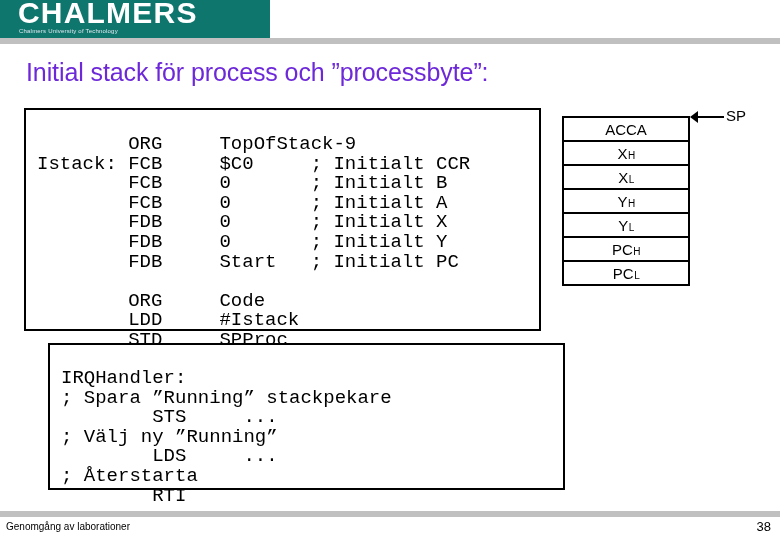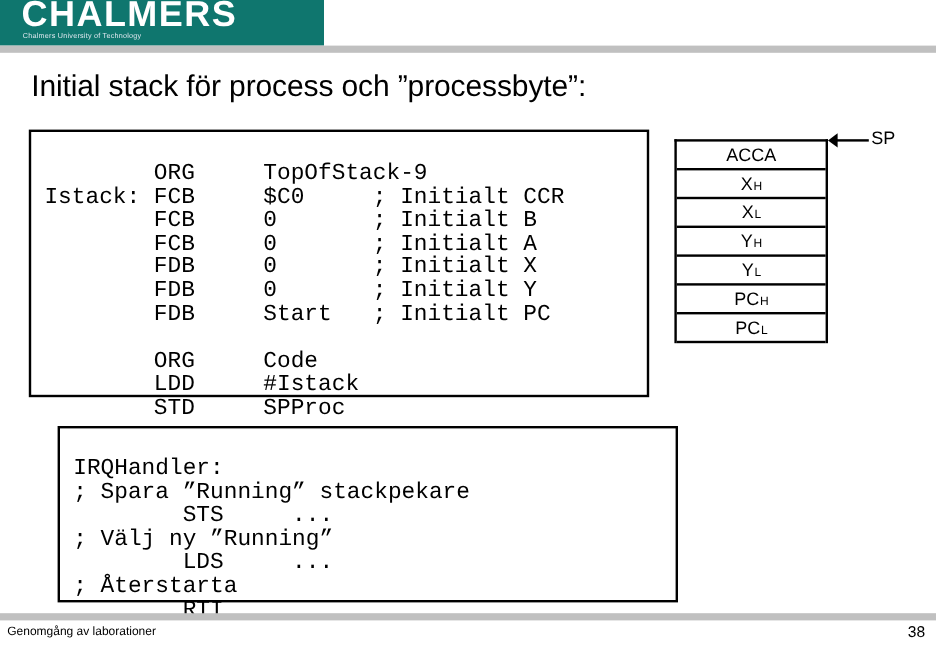--- a/index.html
+++ b/index.html
@@ -92,21 +92,21 @@
   }
   #code-box-init {
     left: 24px; top: 108px;
     width: 517px; height: 223px;
   }
   #code-box-init .code-lines {
     position: absolute;
     left: 11px; top: 6px;
   }
   #code-box-irq {
-    left: 48px; top: 355px;
+    left: 48px; top: 343px;
     width: 517px; height: 147px;
   }
   #code-box-irq .code-lines {
     position: absolute;
     left: 11px; top: 5px;
   }
 
   
   #stack-table {
     position: absolute;
@@ -192,21 +192,21 @@
 <body>
 
 <div id="header-bar">
   <div id="logo-block" style="background: #0f766e;">
     <div id="logo-wordmark">CHALMERS</div>
     <div id="logo-tagline">Chalmers University of Technology</div>
   </div>
 </div>
 <div id="header-rule" style="background: rgb(192, 192, 192);"></div>
 
-<div id="slide-title" style="color: #000000;">Initial stack för process och ”processbyte”:</div>
+<div id="slide-title" style="color: #6d28d9;">Initial stack för process och ”processbyte”:</div>
 
 <div class="code-box" id="code-box-init">
   <pre class="code-lines">        ORG     TopOfStack-9
 Istack: FCB     $C0     ; Initialt CCR
         FCB     0       ; Initialt B
         FCB     0       ; Initialt A
         FDB     0       ; Initialt X
         FDB     0       ; Initialt Y
         FDB     Start   ; Initialt PC
 

